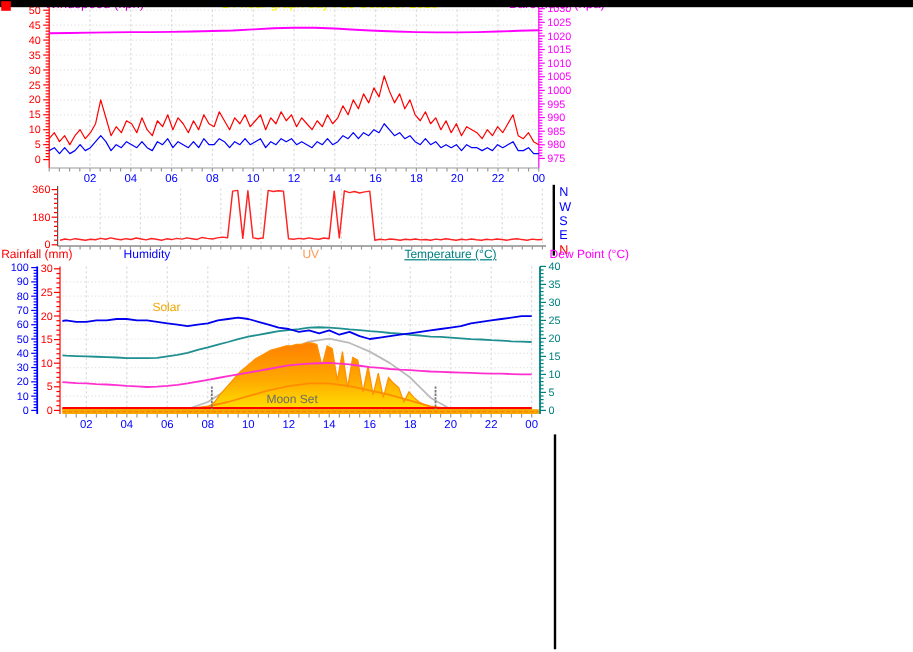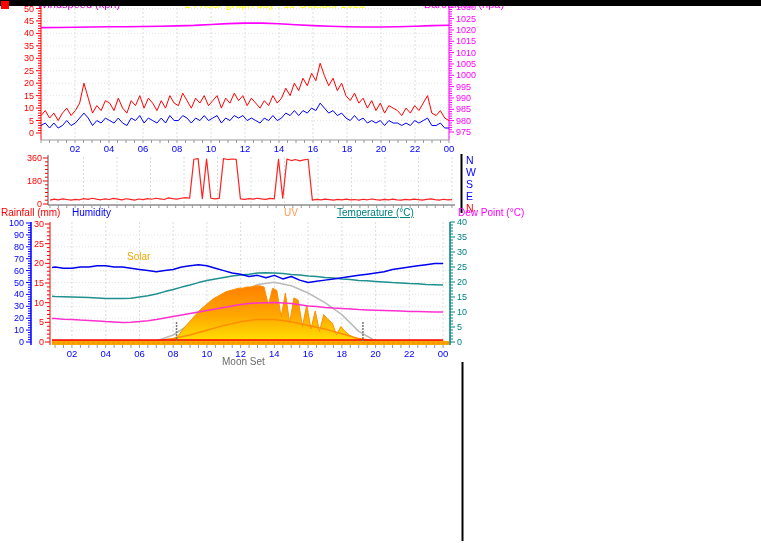--- a/index.html
+++ b/index.html
@@ -6,26 +6,26 @@
   #screen{position:relative;width:761px;height:543px;overflow:hidden;background:#ffffff;}
   #chart-svg{position:absolute;left:0;top:0;z-index:1;}
   .topstrip{position:absolute;left:0;top:0;width:761px;height:6px;background:#000;z-index:5;overflow:visible;}
   .winicon{position:absolute;left:1px;top:1px;width:8px;height:8px;background:#ff0000;}
   .hdr{position:absolute;top:-2px;font-size:11px;line-height:12px;white-space:nowrap;z-index:3;}
   .hdr-wind{left:37px;color:#cc00cc;}
   .hdr-title{left:185px;color:#ffff00;}
   .hdr-baro{left:424px;color:#ff00ff;}
   .axlbl{position:absolute;top:207px;font-size:10px;line-height:12px;white-space:nowrap;z-index:3;}
   .axlbl-rain{left:1px;color:#ff0000;}
-  .axlbl-hum{left:72px;color:#0000ff;}
+  .axlbl-hum{left:56px;color:#0000ff;padding-left:47px;}
   .axlbl-solar{left:127px;color:#f0a800;margin-top:44px;}
-  .axlbl-uv{left:284px;color:#ff9955;}
+  .axlbl-uv{left:252px;color:#ff9955;}
   .axlbl-temp{left:337px;color:#008080;text-decoration:underline;}
   .axlbl-dew{left:448px;color:#ff00ff;padding-left:10px;}
-  .moonset{position:absolute;left:222px;top:328px;font-size:10px;color:#6b6b6b;z-index:3;white-space:nowrap;margin-top:28px;}
+  .moonset{position:absolute;left:222px;top:328px;font-size:10px;color:#6b6b6b;z-index:3;white-space:nowrap;}
 </style>
 </head>
 <body>
 
 <div id="screen">
   <svg id="chart-svg" width="761" height="543">
     <defs>
       <linearGradient id="solgrad" x1="0" y1="0" x2="0" y2="1">
         <stop offset="0%" stop-color="#ff8000"></stop>
         <stop offset="55%" stop-color="#ffa800"></stop>

